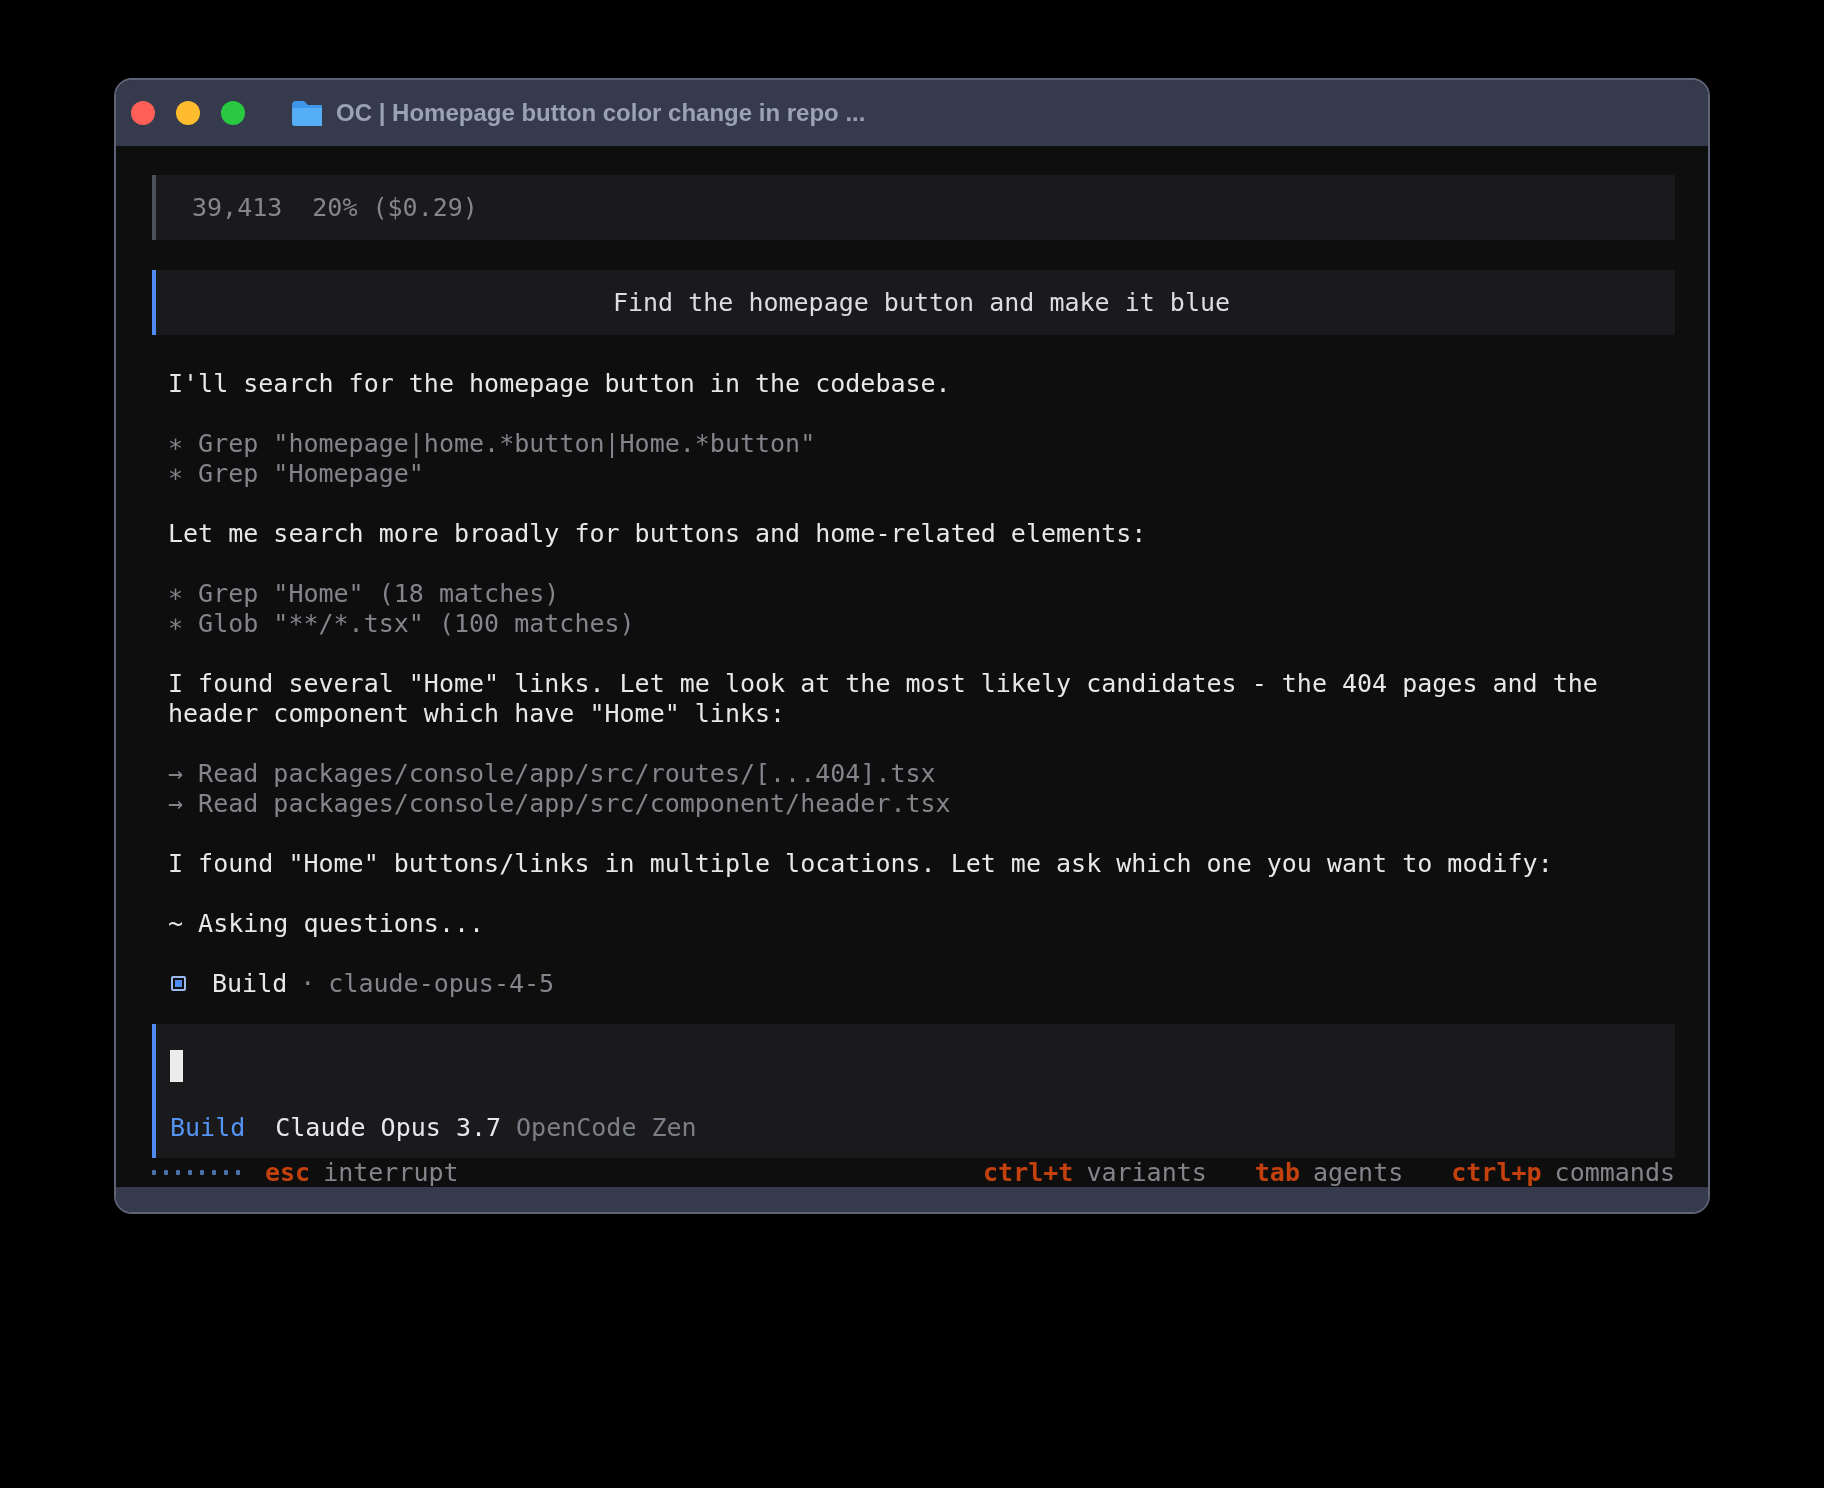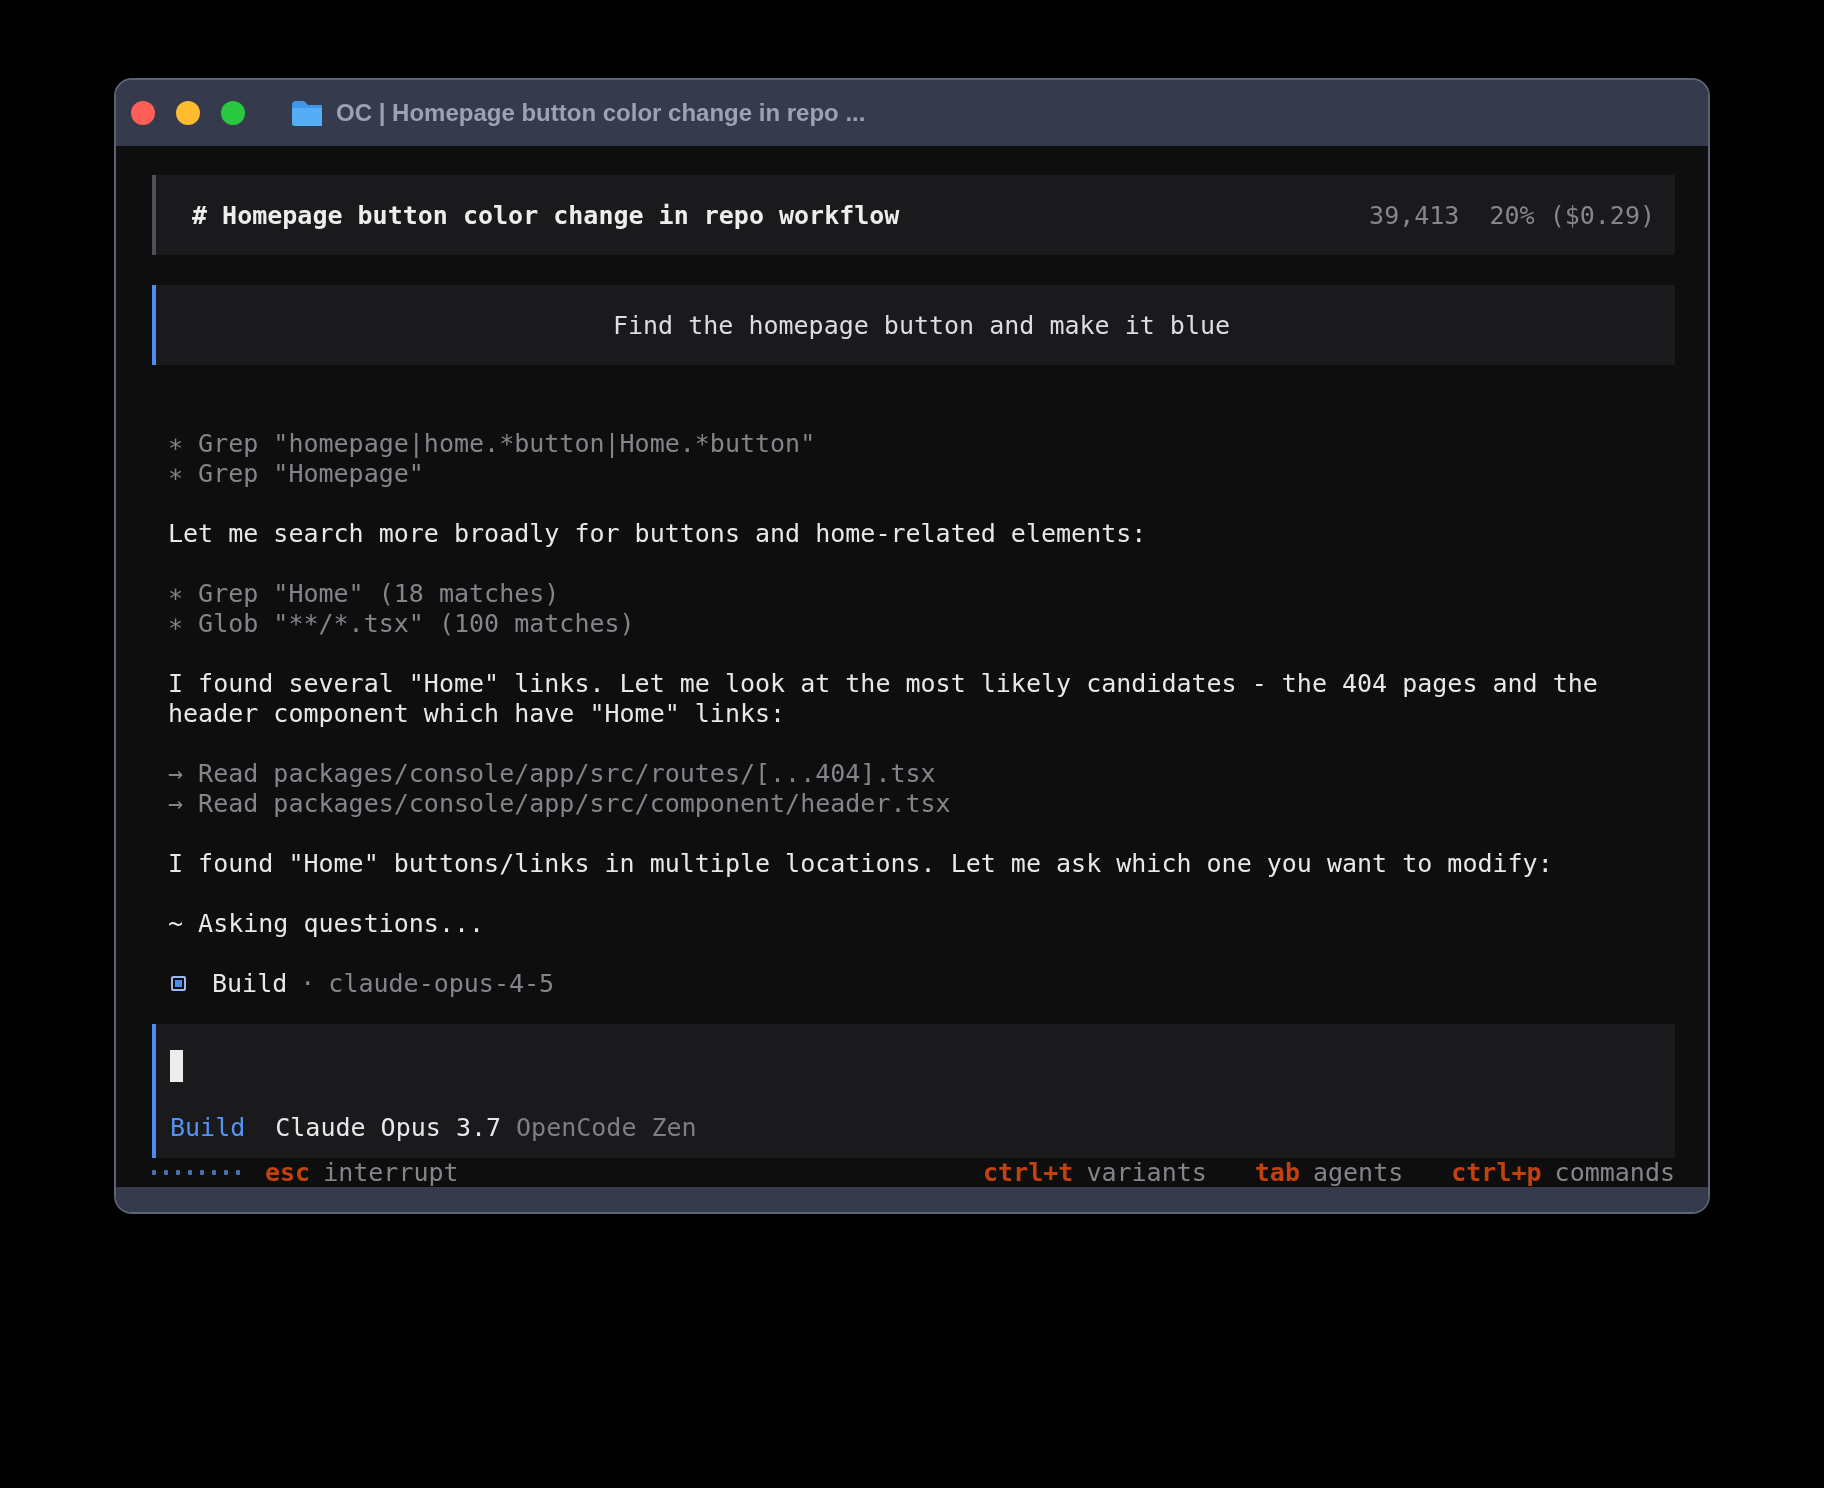--- a/index.html
+++ b/index.html
@@ -98,32 +98,32 @@
         <path d="M1 5 a4 4 0 0 1 4-4 h8 l4 4 h13 a4 4 0 0 1 4 4 v13 a4 4 0 0 1-4 4 H5 a4 4 0 0 1-4-4 z" fill="#3f96e8"></path>
         <rect x="1" y="8" width="33" height="18" rx="3" fill="#55aef5"></rect>
       </svg>
     </div>
     <div class="tb-title">OC | Homepage button color change in repo ...</div>
   </div>
 
   <div class="main">
 
     <div class="panel header-panel">
-      <div class="header-title"># Homepage button color change in repo workflow</div>
       <div class="header-stats">
         <span>39,413</span>
         <span>20% ($0.29)</span>
       </div>
     </div>
 
     <div class="panel user-panel">
       <div class="user-text">Find the homepage button and make it blue</div>
     </div>
 
     <div class="chat">
+        <div class="line"><span class="tone-bright">I'll search for the homepage button in the codebase.</span></div>
         <div class="line"></div>
         <div class="line"><span class="tone-dim">∗ Grep "homepage|home.*button|Home.*button"</span></div>
         <div class="line"><span class="tone-dim">∗ Grep "Homepage"</span></div>
         <div class="line"></div>
         <div class="line"><span class="tone-bright">Let me search more broadly for buttons and home-related elements:</span></div>
         <div class="line"></div>
         <div class="line"><span class="tone-dim">∗ Grep "Home" (18 matches)</span></div>
         <div class="line"><span class="tone-dim">∗ Glob "**/*.tsx" (100 matches)</span></div>
         <div class="line"></div>
         <div class="line"><span class="tone-bright">I found several "Home" links. Let me look at the most likely candidates - the 404 pages and the</span></div>

